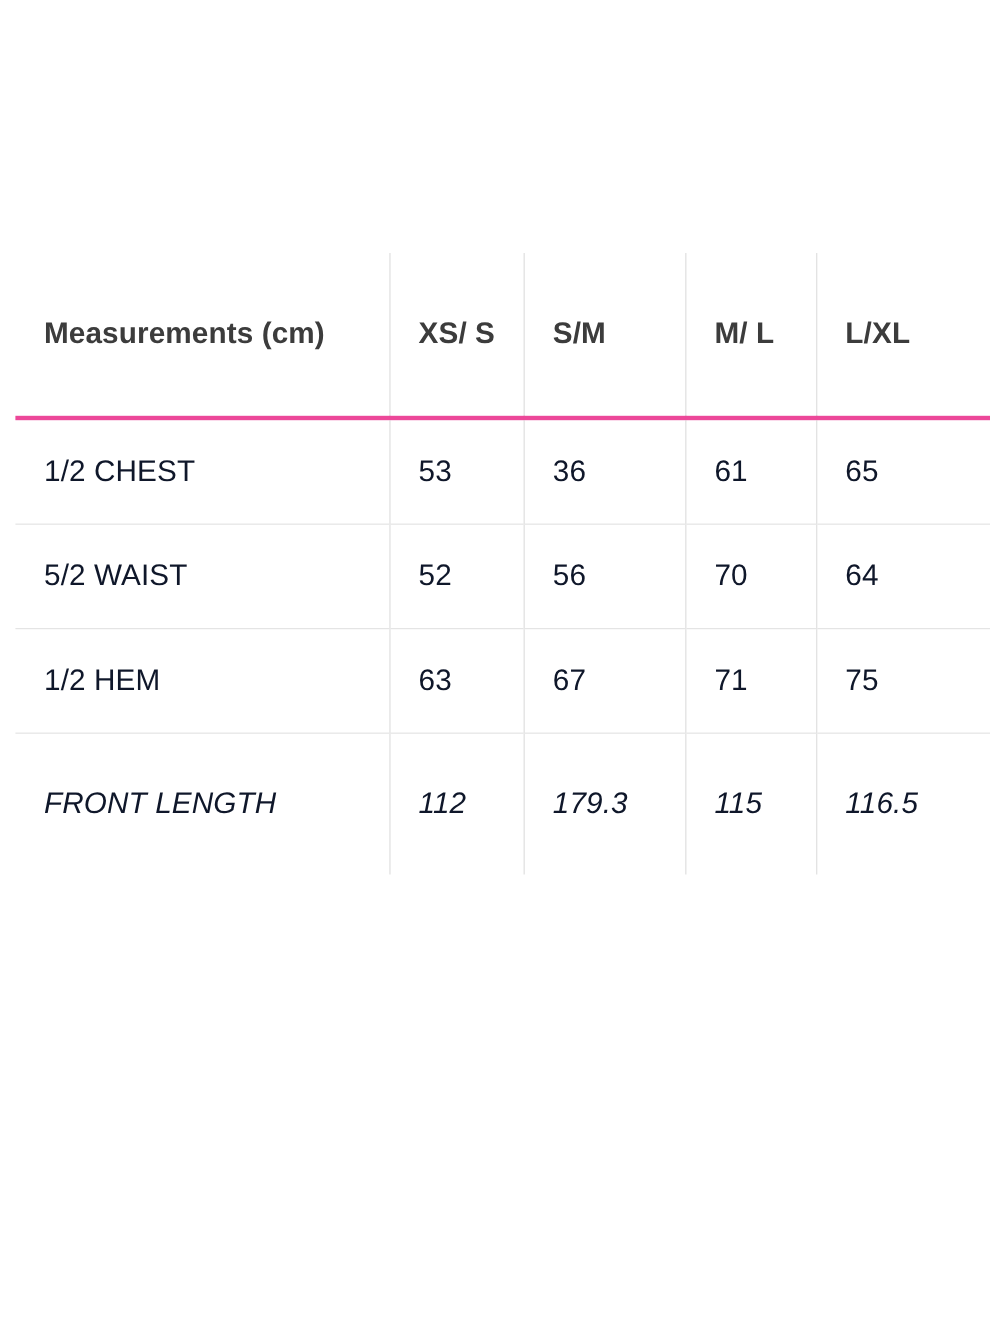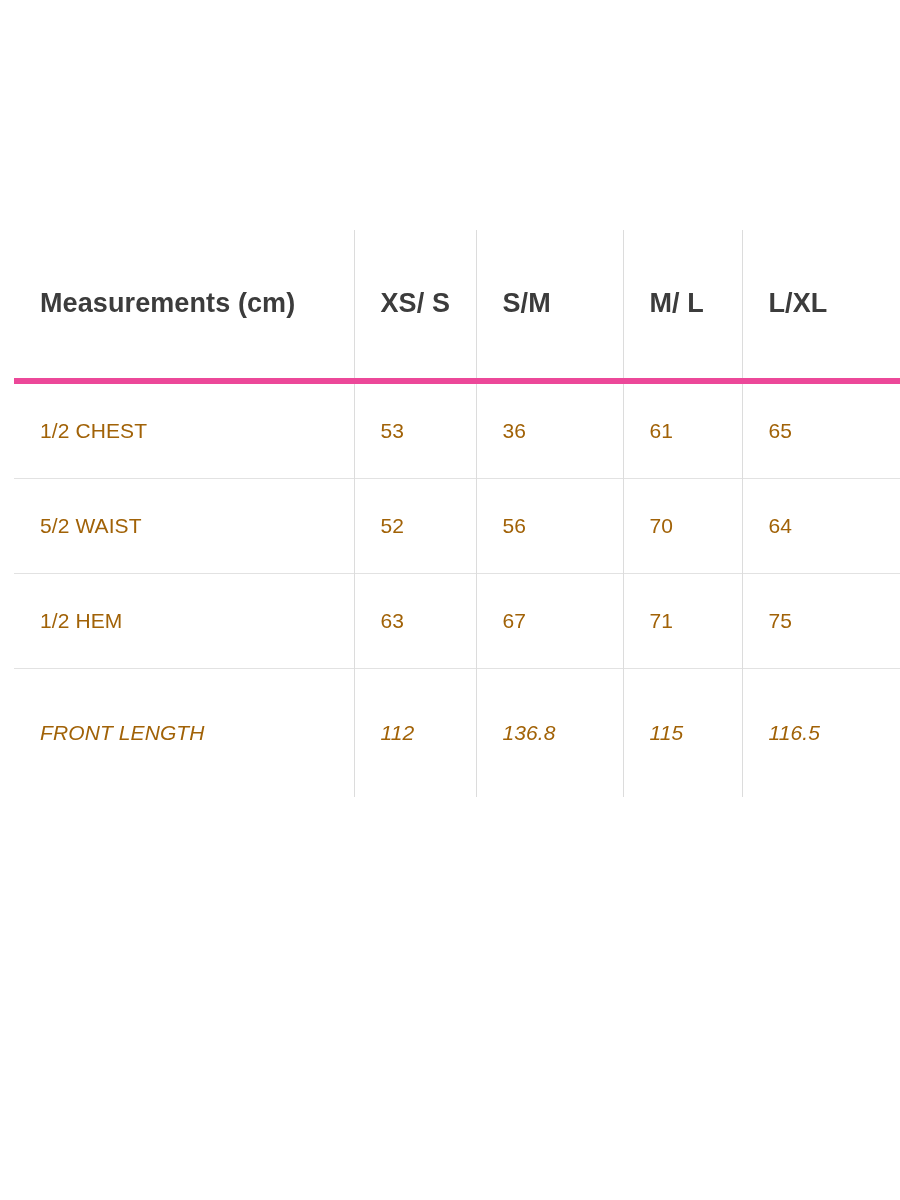--- a/index.html
+++ b/index.html
@@ -34,44 +34,44 @@
   table.size-table col.c2 { width: 147px; }
   table.size-table col.c3 { width: 119px; }
   table.size-table col.c4 { width: 158px; }
 
   table.size-table th,
   table.size-table td {
     padding: 0 0 0 26px;
     vertical-align: middle;
     text-align: left;
     font-weight: normal;
-    font-size: 21px;
+    font-size: 27px;
     line-height: 1.38;
-    color: #a16207;
+    color: #0f172a;
     letter-spacing: 0.1px;
   }
 
   table.size-table thead th {
     font-weight: bold;
     color: #3c3c3c;
     font-size: 27px;
     height: 148px;
     padding-top: 0;
     padding-bottom: 0;
   }
 
   
   table.size-table th + th,
   table.size-table td + td {
     border-left: 1px solid #dcdcdc;
   }
 
   
   table.size-table thead tr {
-    border-bottom: 6px solid #ec4899;
+    border-bottom: 4px solid #ec4899;
   }
   table.size-table tbody tr {
     border-bottom: 1px solid #e2e2e2;
   }
   table.size-table tbody tr:last-child {
     border-bottom: none;
     font-style: italic;
   }
 
   table.size-table tbody td {
@@ -120,19 +120,19 @@
       <tr>
         <td>1/2 HEM</td>
         <td>63</td>
         <td>67</td>
         <td>71</td>
         <td>75</td>
       </tr>
       <tr class="tall">
         <td>FRONT LENGTH</td>
         <td>112</td>
-        <td>136.8</td>
+        <td>179.3</td>
         <td>115</td>
         <td>116.5</td>
       </tr>
     </tbody>
   </table>
 </div>
 
 </body></html>

